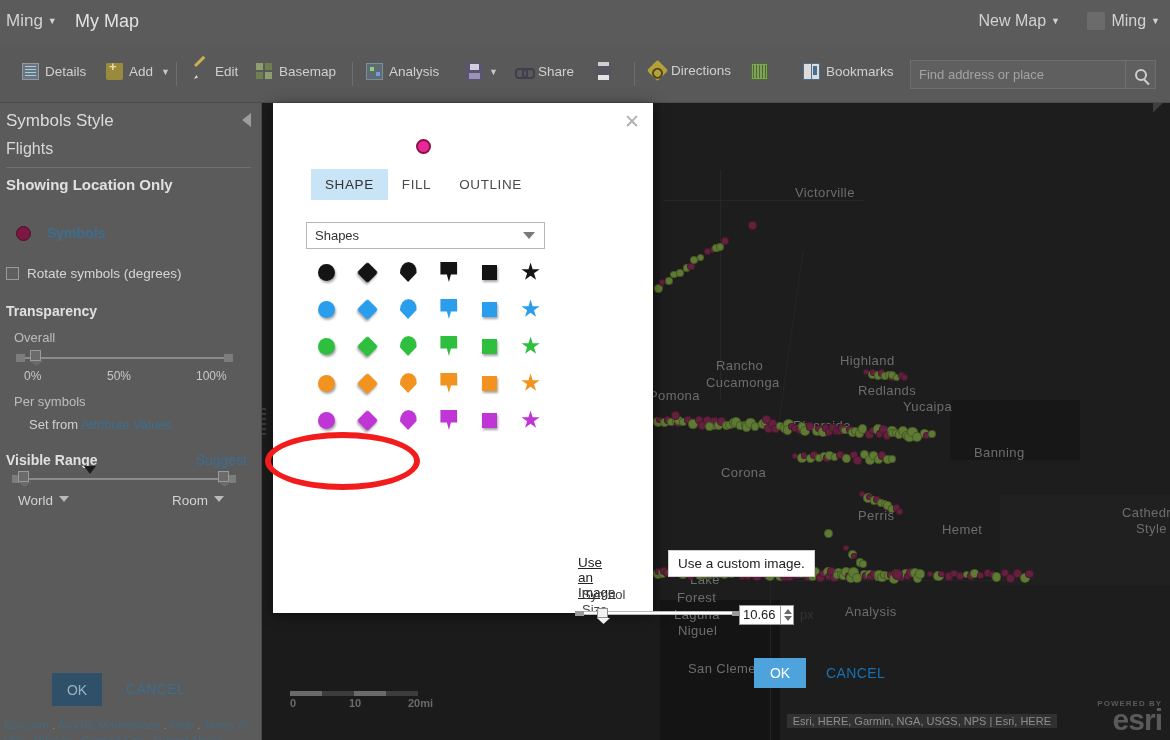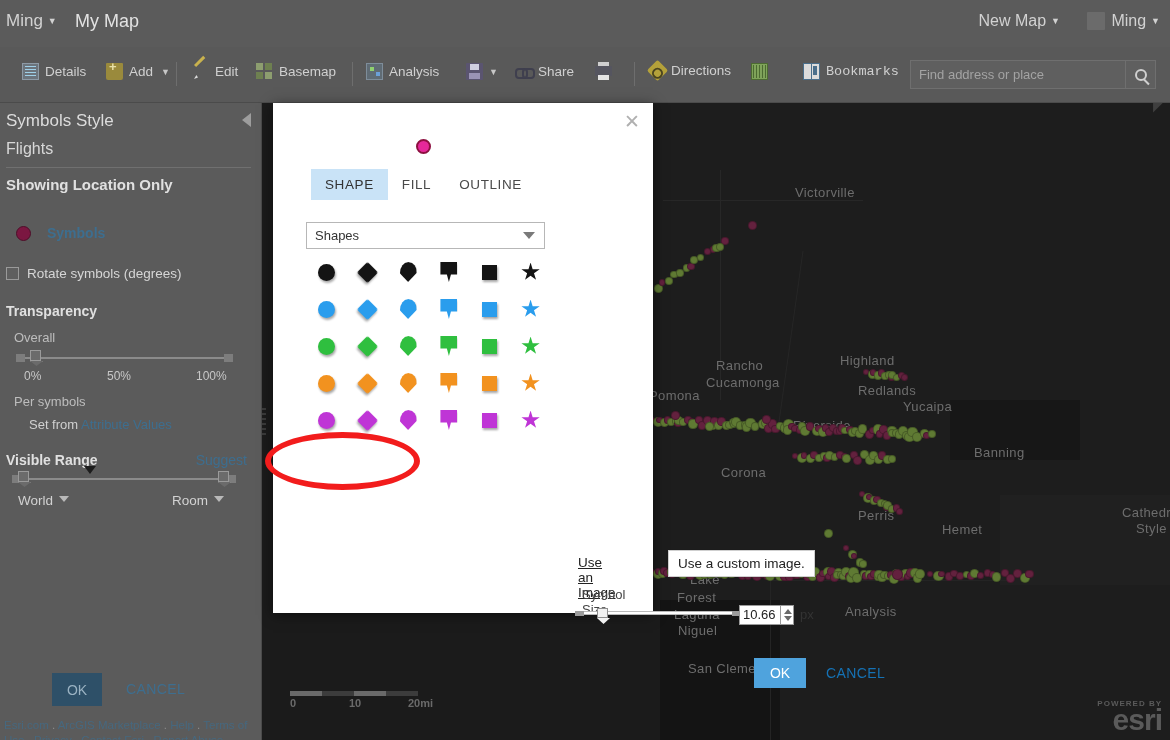--- a/index.html
+++ b/index.html
@@ -638,20 +638,21 @@
           <i></i>
           <i></i>
       </div>
       <div class="ticks">
         <span style="left:0">0</span>
         <span style="left:59px">10</span>
         <span style="left:118px">20mi</span>
       </div>
     </div>
 
+    <div id="attribution">Esri, HERE, Garmin, NGA, USGS, NPS | Esri, HERE</div>
     <div id="esri-logo">
       <span class="pw">POWERED BY</span>
       <span class="wd">esri</span>
     </div>
     <div id="map-corner">◤</div>
   </div>
 
   <div id="header">
     <div class="home" style="left:6px;">
       <span>Ming</span><span class="caret">▼</span>
@@ -701,21 +702,21 @@
       <span class="ico ico-print"></span>
     </div>
     <div class="tb-sep" style="left:634px;"></div>
     <div class="tb-item" style="left:650px;">
       <span class="ico ico-dir"></span>
       <span>Directions</span>
     </div>
     <div class="tb-item" style="left:751px;">
       <span class="ico ico-meas"></span>
     </div>
-    <div class="tb-item" style="left:803px;font-family:Liberation Mono, monospace;">
+    <div class="tb-item" style="left:803px;">
       <span class="ico ico-book"></span>
       <span>Bookmarks</span>
     </div>
     <div id="searchbox">
       <input type="text" placeholder="Find address or place" style="">
       <div class="sbtn">
           <span class="mag"></span>
         </div>
     </div>
   </div>

